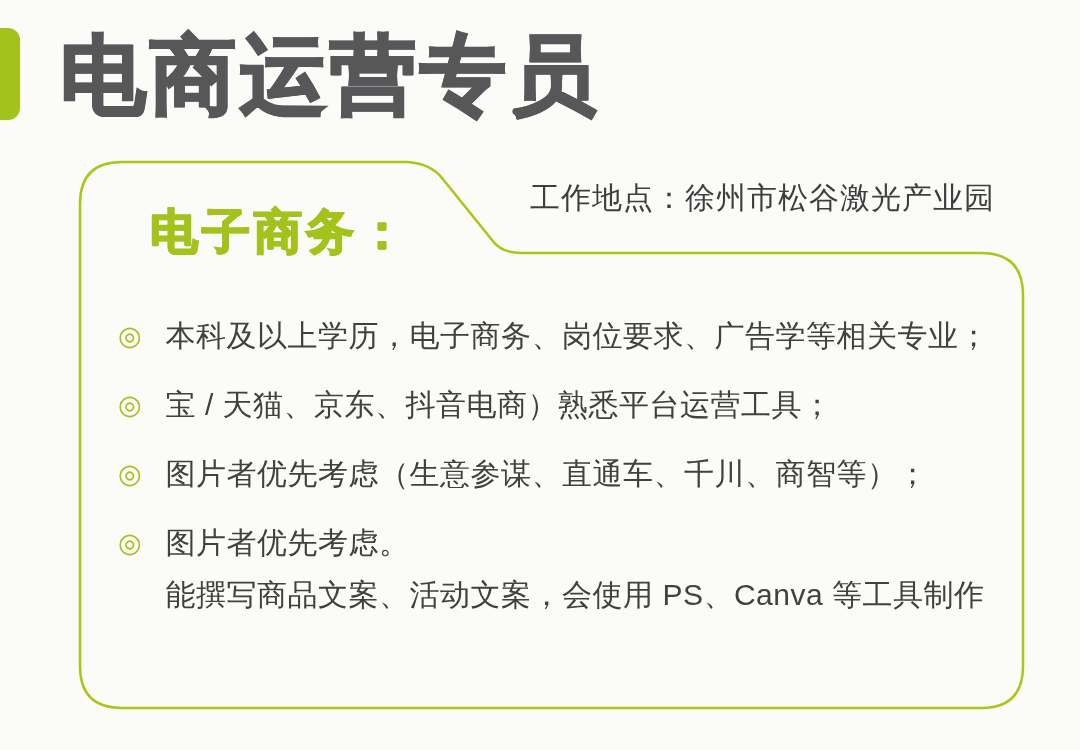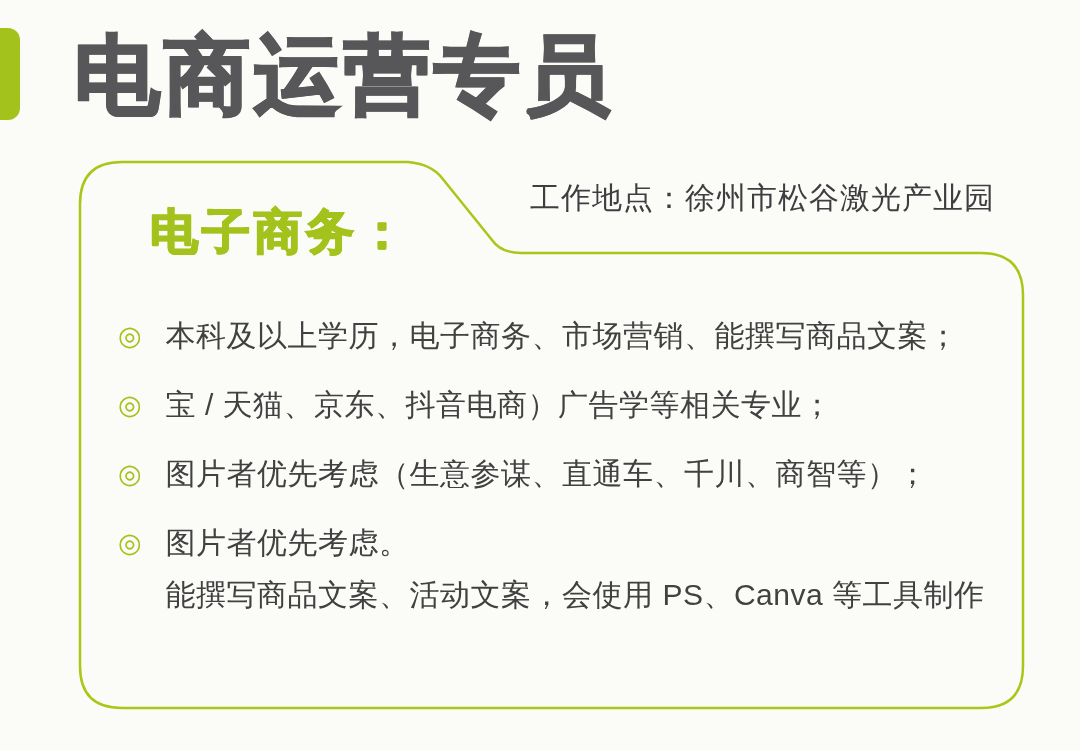--- a/index.html
+++ b/index.html
@@ -7,21 +7,21 @@
     width:1080px;height:750px;position:relative;overflow:hidden;
     background:#fbfbf8;
     font-family:"Liberation Sans","DejaVu Sans",sans-serif;
   }
   .accent-bar{
     position:absolute;left:0;top:28px;width:20px;height:92px;
     background:var(--accent,#a4c21c);
     border-radius:0 12px 12px 0;
   }
   .page-title{
-    position:absolute;left:74px;top:18px;
+    position:absolute;left:60px;top:18px;
     font-size:86px;font-weight:900;letter-spacing:4px;
     color:var(--title,#57575a);
     -webkit-text-stroke:2.5px var(--title,#57575a);
     text-shadow:1px 0 0 currentColor,-1px 0 0 currentColor,0 1px 0 currentColor,0 -1px 0 currentColor;
   }
   .panel-outline{
     position:absolute;left:78px;top:160px;width:947px;height:550px;
   }
   .location{
     position:absolute;left:530px;top:178px;
@@ -63,29 +63,29 @@
 
 <div class="location">工作地点：徐州市松谷激光产业园</div>
 
 <div class="section-title">电子商务：</div>
 
 <div class="req-list">
 
   <div class="req-item">
     <span class="req-bullet">◎</span>
     <div class="req-text">
-      <div>本科及以上学历，电子商务、市场营销、能撰写商品文案；</div>
+      <div>本科及以上学历，电子商务、岗位要求、广告学等相关专业；</div>
       <div></div>
     </div>
   </div>
 
   <div class="req-item">
     <span class="req-bullet">◎</span>
     <div class="req-text">
-      <div>宝 / 天猫、京东、抖音电商）广告学等相关专业；</div>
+      <div>宝 / 天猫、京东、抖音电商）熟悉平台运营工具；</div>
     </div>
   </div>
 
   <div class="req-item">
     <span class="req-bullet">◎</span>
     <div class="req-text">
       <div>图片者优先考虑（生意参谋、直通车、千川、商智等）；</div>
       <div></div>
     </div>
   </div>

